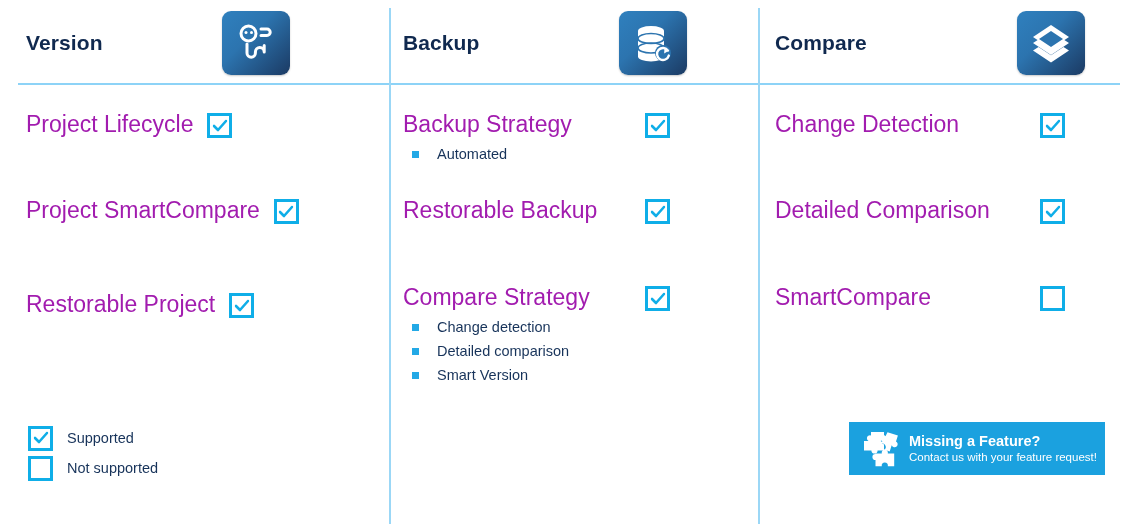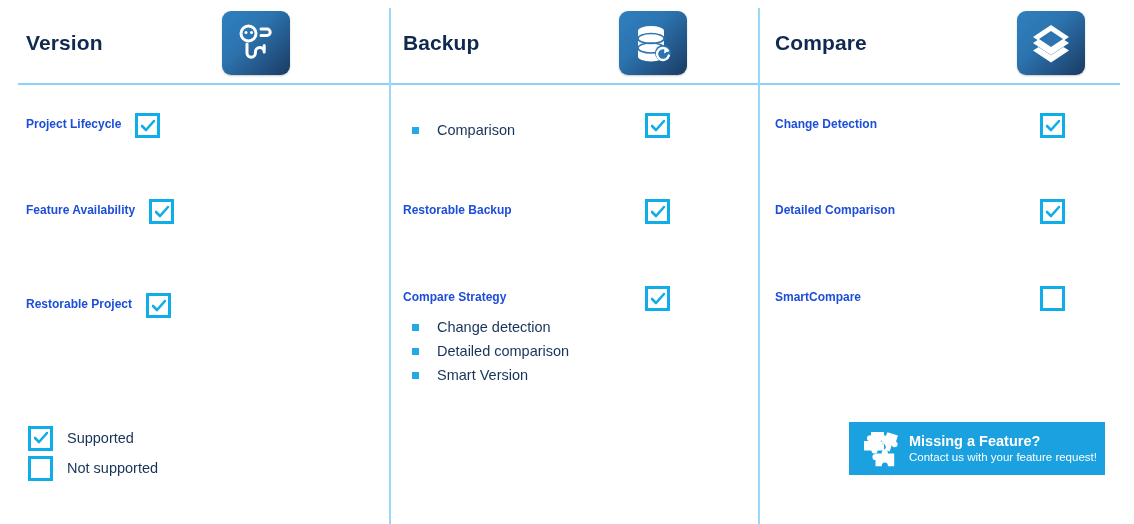--- a/index.html
+++ b/index.html
@@ -87,23 +87,23 @@
   .c3 .app-icon { left: 257px; top: 11px; }
   .app-icon svg { display: block; }
 
   
   .feature {
     position: absolute;
     display: flex;
     align-items: flex-start;
   }
   .feature-label {
-    font-size: 12px;
-    font-weight: bold;
-    color: #1d4ed8;
+    font-size: 23px;
+    font-weight: normal;
+    color: #a21caf;
     white-space: nowrap;
     line-height: 24px;
   }
 
   
   .cbox {
     width: 25px;
     height: 25px;
     box-sizing: border-box;
     border: 3px solid #0FAEE8;
@@ -233,21 +233,21 @@
     <div class="feature inline" style="left:26px; top:112px;">
       <span class="feature-label">Project Lifecycle</span>
       <span class="cbox">
         <svg width="15" height="13" viewBox="0 0 15 13">
             <path d="M1.5 6.5 L5.5 10.5 L13.5 1.5" fill="none" stroke="#0FAEE8" stroke-width="2.6" stroke-linecap="round" stroke-linejoin="round"></path>
           </svg>
       </span>
     </div>
 
     <div class="feature inline" style="left:26px; top:198px;">
-      <span class="feature-label">Feature Availability</span>
+      <span class="feature-label">Project SmartCompare</span>
       <span class="cbox">
         <svg width="15" height="13" viewBox="0 0 15 13">
             <path d="M1.5 6.5 L5.5 10.5 L13.5 1.5" fill="none" stroke="#0FAEE8" stroke-width="2.6" stroke-linecap="round" stroke-linejoin="round"></path>
           </svg>
       </span>
     </div>
 
     <div class="feature inline" style="left:26px; top:292px;">
       <span class="feature-label">Restorable Project</span>
       <span class="cbox">
@@ -272,29 +272,30 @@
           <g transform="translate(22,23)">
             <circle cx="8" cy="8" r="8" fill="#2C74AF"></circle>
             <path d="M13 5.6 A6 6 0 1 0 13.8 10.6" fill="none" stroke="#ffffff" stroke-width="2.4" stroke-linecap="round"></path>
             <path d="M9.4 2.2 L13.6 5.8 L9.2 8.6 Z" fill="#ffffff"></path>
           </g>
         </svg>
       </div>
     </div>
 
     <div class="feature fixed" style="left:12px; top:112px; width:340px;">
+      <span class="feature-label">Backup Strategy</span>
       <span class="cbox" style="left:242px;">
         <svg width="15" height="13" viewBox="0 0 15 13">
             <path d="M1.5 6.5 L5.5 10.5 L13.5 1.5" fill="none" stroke="#0FAEE8" stroke-width="2.6" stroke-linecap="round" stroke-linejoin="round"></path>
           </svg>
       </span>
       <ul class="sublist">
         <li>
           <span class="bullet"></span>
-          <span>Comparison</span>
+          <span>Automated</span>
         </li>
       </ul>
     </div>
 
     <div class="feature fixed" style="left:12px; top:198px; width:340px;">
       <span class="feature-label">Restorable Backup</span>
       <span class="cbox" style="left:242px;">
         <svg width="15" height="13" viewBox="0 0 15 13">
             <path d="M1.5 6.5 L5.5 10.5 L13.5 1.5" fill="none" stroke="#0FAEE8" stroke-width="2.6" stroke-linecap="round" stroke-linejoin="round"></path>
           </svg>

